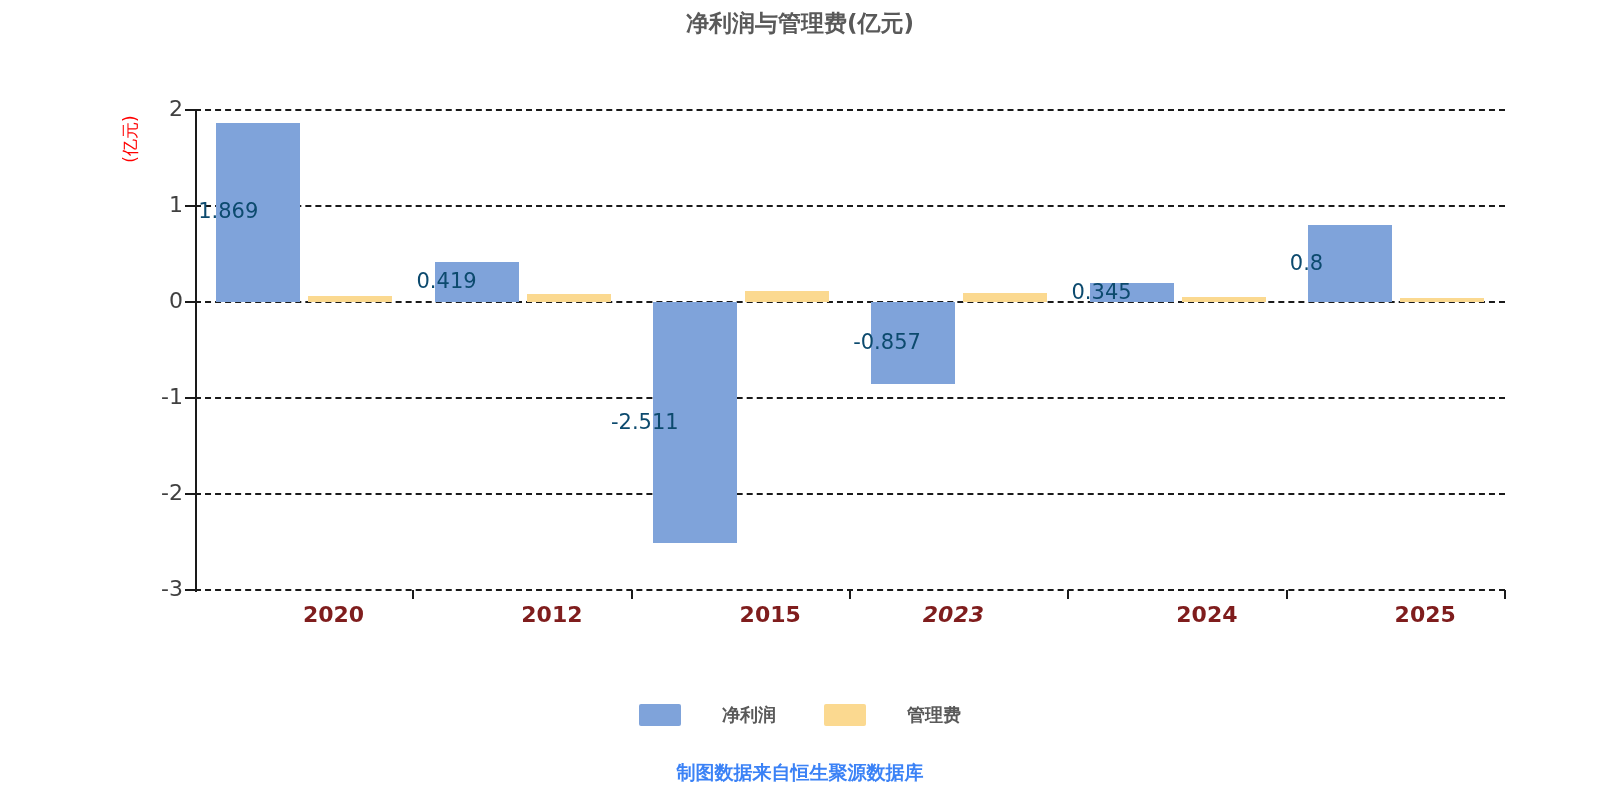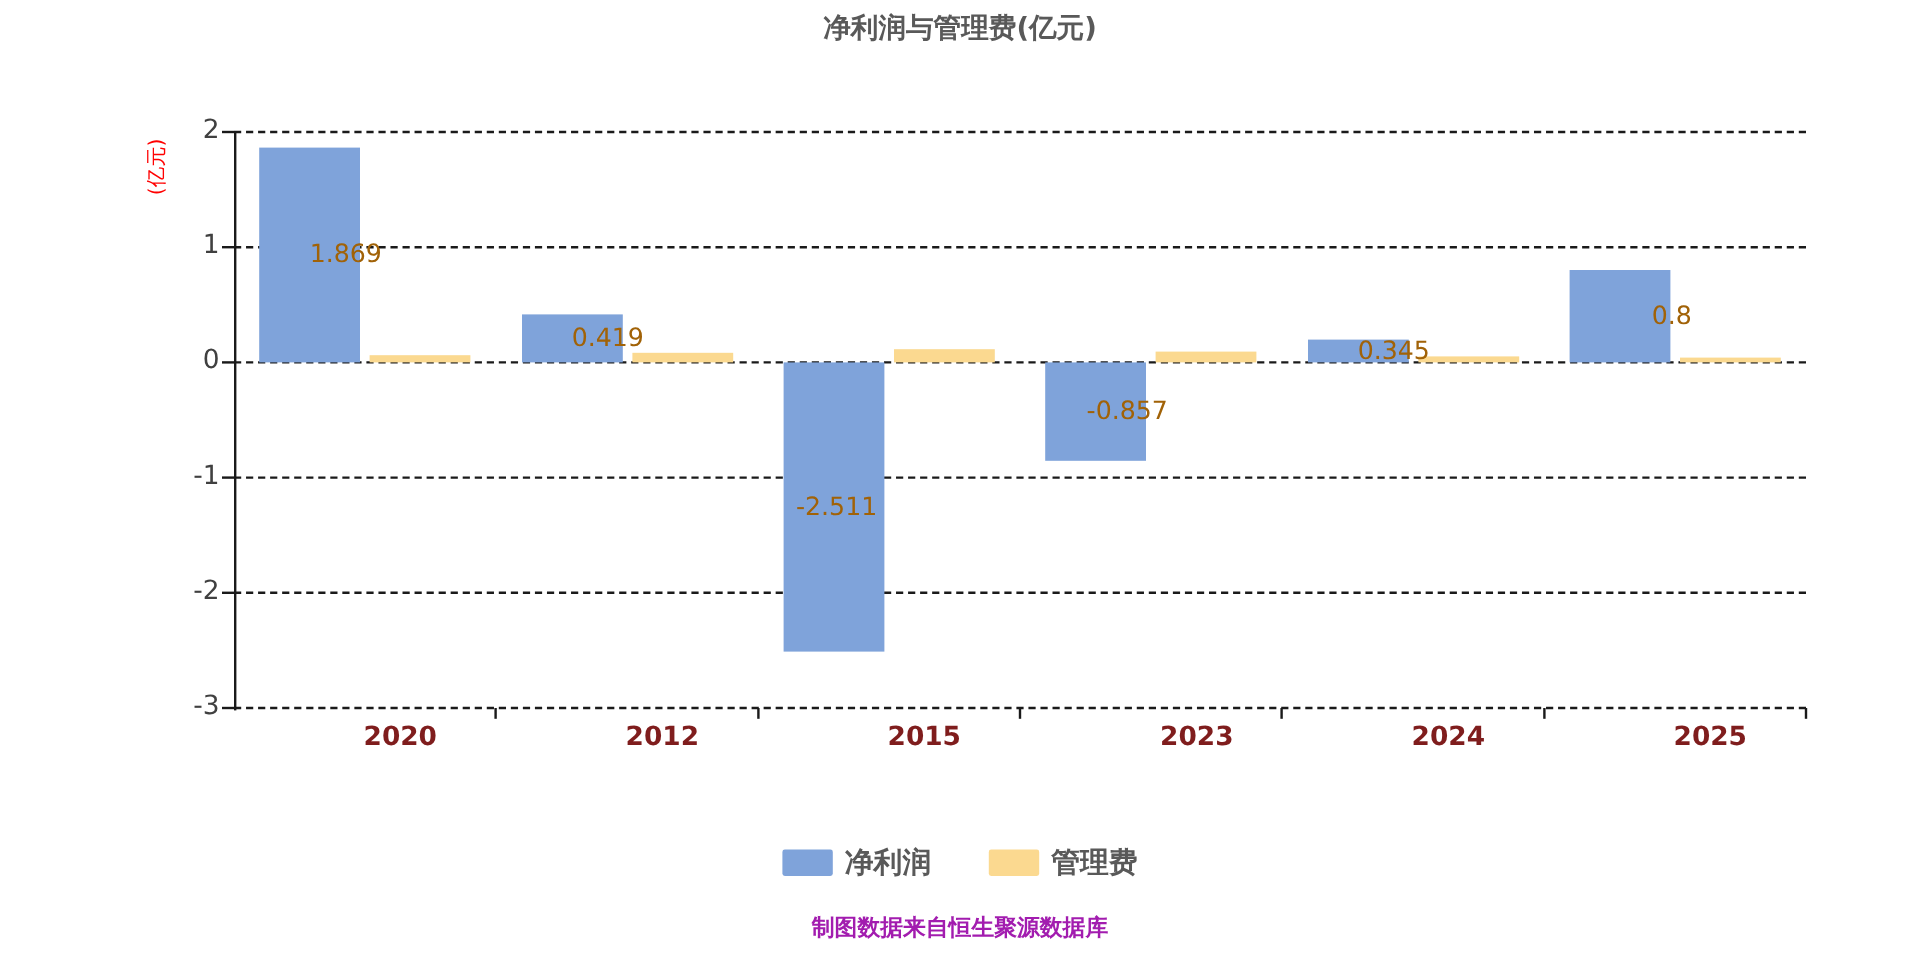--- a/index.html
+++ b/index.html
@@ -38,33 +38,33 @@
   .xtick-mark {
     position: absolute; top: 480px; width: 2px; height: 9px;
     background: #1a1a1a; z-index: 3;
   }
   .xtick-label {
     position: absolute; top: 492px; width: 120px; text-align: right;
     font-size: 22px; font-weight: bold; color: #7f1d1d; z-index: 3;
   }
   .bar { position: absolute; z-index: 2; }
   .bar-label {
-    position: absolute; width: 120px; text-align: right;
-    font-size: 21px; color: #a16207; z-index: 4; white-space: nowrap;
+    position: absolute; width: 120px; text-align: left;
+    font-size: 21px; color: #0c4a6e; z-index: 4; white-space: nowrap;
   }
   .legend {
     position: absolute; top: 703px; left: 0; width: 1600px;
     display: flex; justify-content: center; align-items: center; gap: 48px;
   }
   .legend-item { display: flex; align-items: center; gap: 10px; cursor: pointer; }
   .legend-swatch { width: 42px; height: 22px; border-radius: 2px; display: inline-block; }
-  .legend-text { font-size: 24px; font-weight: bold; color: #595959; }
+  .legend-text { font-size: 18px; font-weight: bold; color: #595959; margin-left: 31px; }
   .chart-footer {
     position: absolute; top: 760px; left: 0; width: 1600px; text-align: center;
-    font-size: 19px; font-weight: bold; color: #a21caf;
+    font-size: 19px; font-weight: bold; color: #3b82f6;
   }
 </style>
 </head>
 <body>
 
 <div class="chart-title">净利润与管理费(亿元)</div>
 
 <div class="unit-label">(亿元)</div>
 
 <div class="plot-area" id="plot-area">
@@ -101,21 +101,21 @@
     <div class="bar-label" style="left: 221.5px; top: 158.888px;">0.419</div>
     <div class="bar" style="left: 331.5px; top: 184.32px; width: 84px; height: 7.68px; background: rgb(251, 217, 144);"></div>
     <div class="xtick-label" style="left: 267.5px;">2012</div>
     <div class="bar" style="left: 457.833px; top: 192px; width: 84px; height: 241.056px; background: rgb(127, 163, 218);"></div>
     <div class="bar-label" style="left: 416px; top: 299.528px;">-2.511</div>
     <div class="bar" style="left: 549.833px; top: 181.44px; width: 84px; height: 10.56px; background: rgb(251, 217, 144);"></div>
     <div class="xtick-label" style="left: 485.833px;">2015</div>
     <div class="bar" style="left: 676.167px; top: 192px; width: 84px; height: 82.272px; background: rgb(127, 163, 218);"></div>
     <div class="bar-label" style="left: 658.167px; top: 220.136px;">-0.857</div>
     <div class="bar" style="left: 768.167px; top: 183.36px; width: 84px; height: 8.64px; background: rgb(251, 217, 144);"></div>
-    <div class="xtick-label" style="left: 713px;">2023</div>
+    <div class="xtick-label" style="left: 669px; font-style: italic;">2023</div>
     <div class="bar" style="left: 894.5px; top: 173.472px; width: 84px; height: 18.528px; background: rgb(127, 163, 218);"></div>
     <div class="bar-label" style="left: 876.5px; top: 169.736px;">0.345</div>
     <div class="bar" style="left: 986.5px; top: 187.2px; width: 84px; height: 4.8px; background: rgb(251, 217, 144);"></div>
     <div class="xtick-label" style="left: 922.5px;">2024</div>
     <div class="bar" style="left: 1112.83px; top: 115.2px; width: 84px; height: 76.8px; background: rgb(127, 163, 218);"></div>
     <div class="bar-label" style="left: 1094.83px; top: 140.6px;">0.8</div>
     <div class="bar" style="left: 1204.83px; top: 188.16px; width: 84px; height: 3.84px; background: rgb(251, 217, 144);"></div>
     <div class="xtick-label" style="left: 1140.83px;">2025</div>
   </div>
 

